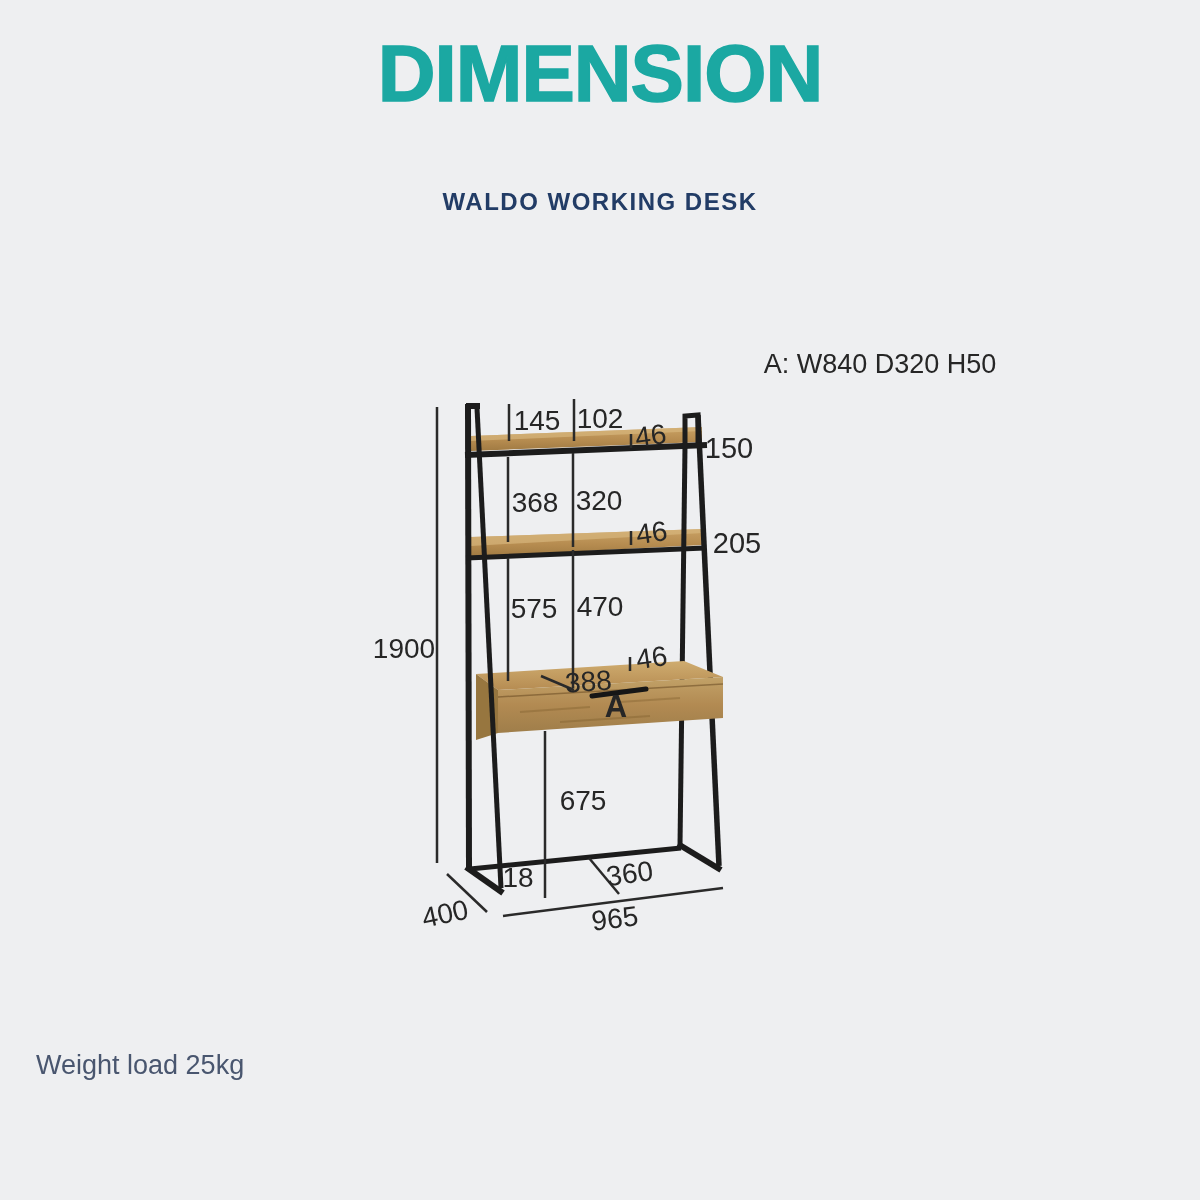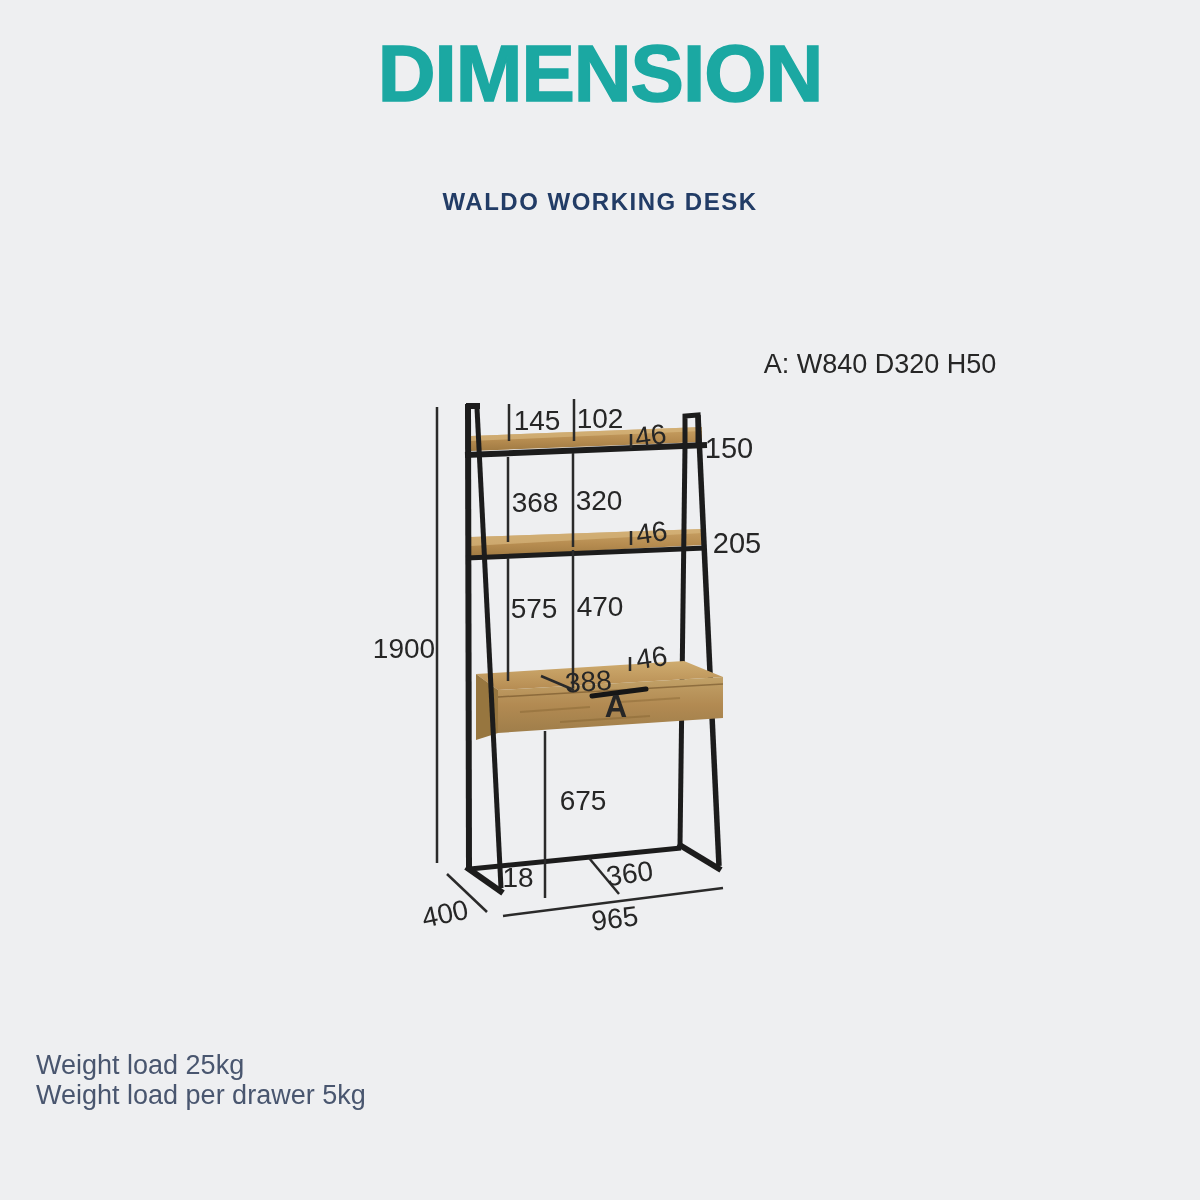--- a/index.html
+++ b/index.html
@@ -113,16 +113,15 @@
       <text x="404" y="658">1900</text>
       <text x="518" y="887">18</text>
       <text x="631" y="883" transform="rotate(-8 631 883)">360</text>
       <text x="447" y="923" transform="rotate(-12 447 923)">400</text>
       <text x="616" y="928" transform="rotate(-7 616 928)">965</text>
     </g>
   </svg>
 
   <div class="notes">
     <div>Weight load 25kg</div>
-    <div>Weight load per drawer 5kg</div>
   </div>
 
 </div>
 
 </body></html>

